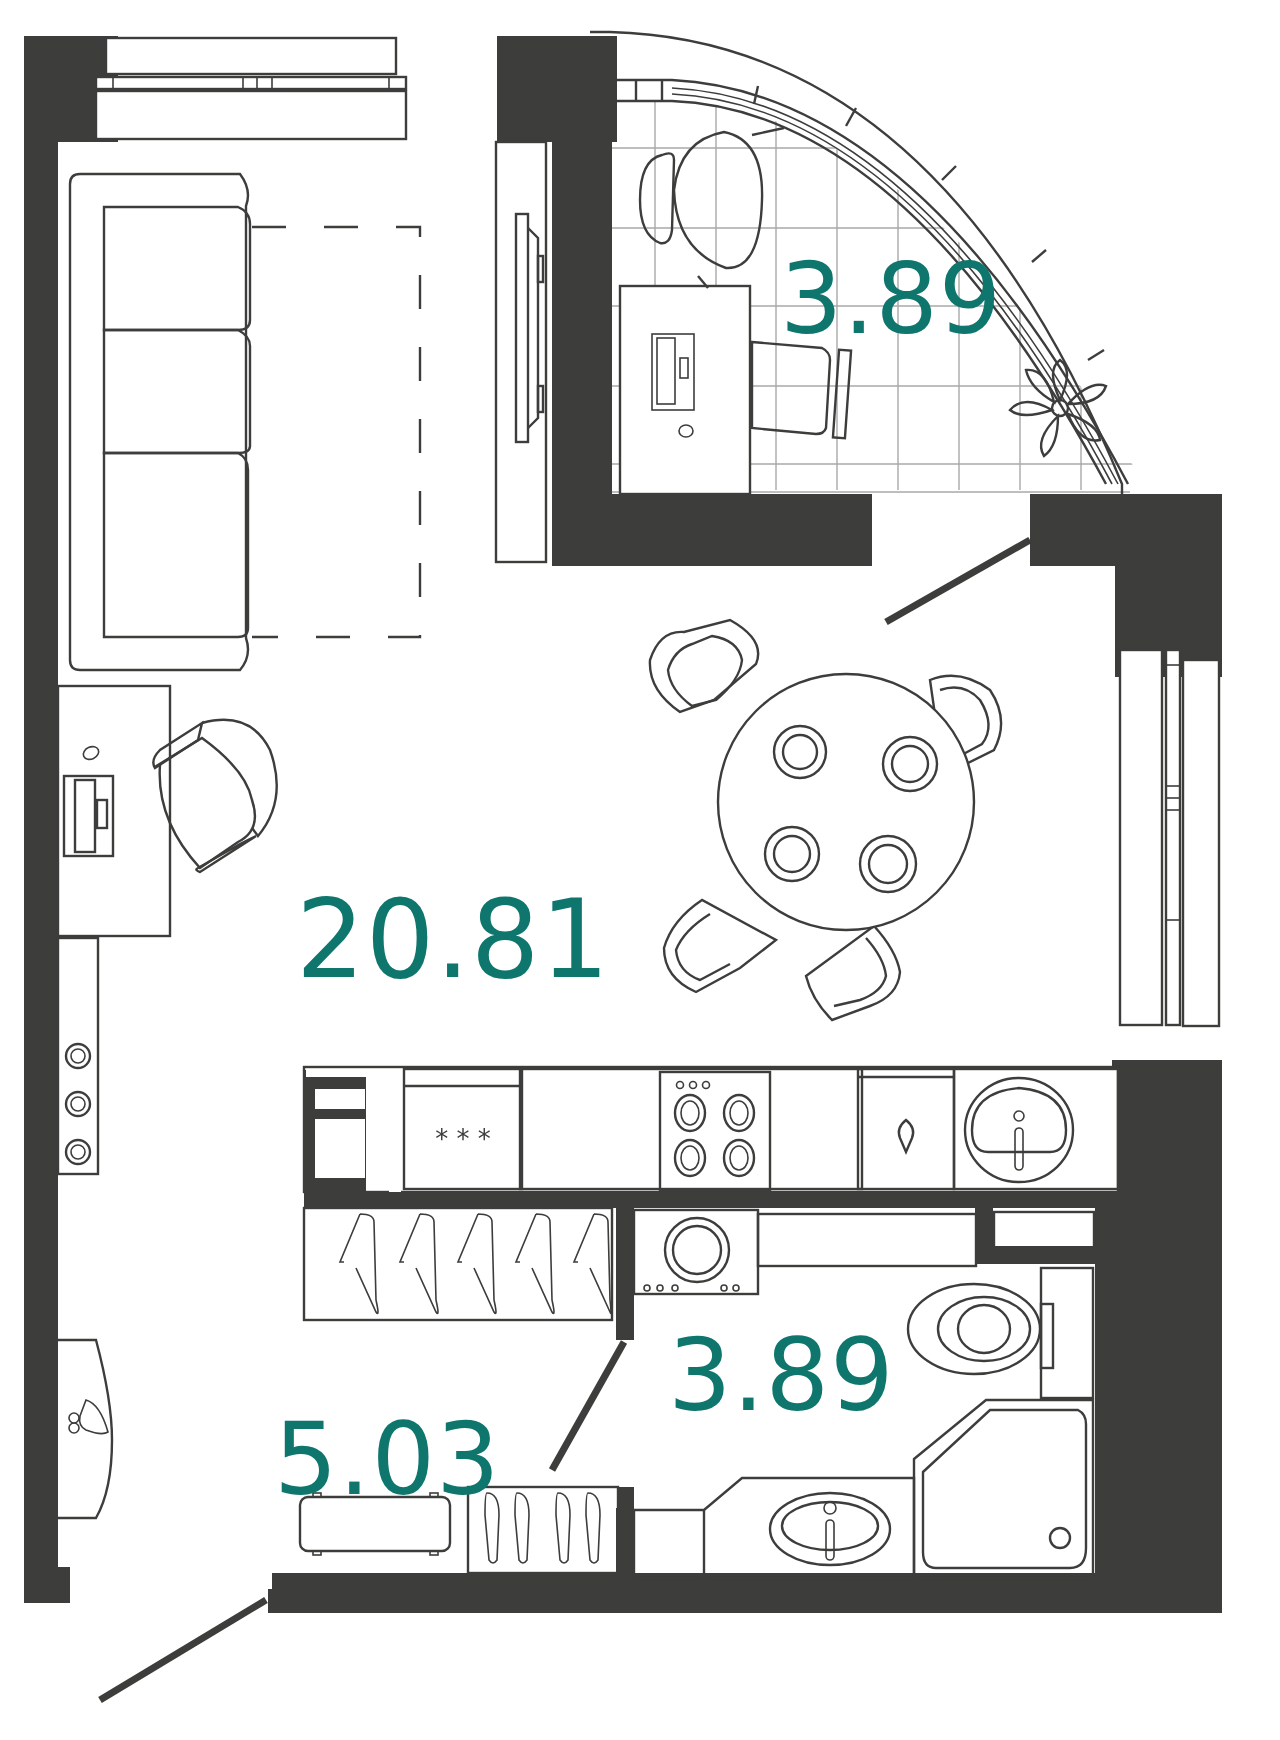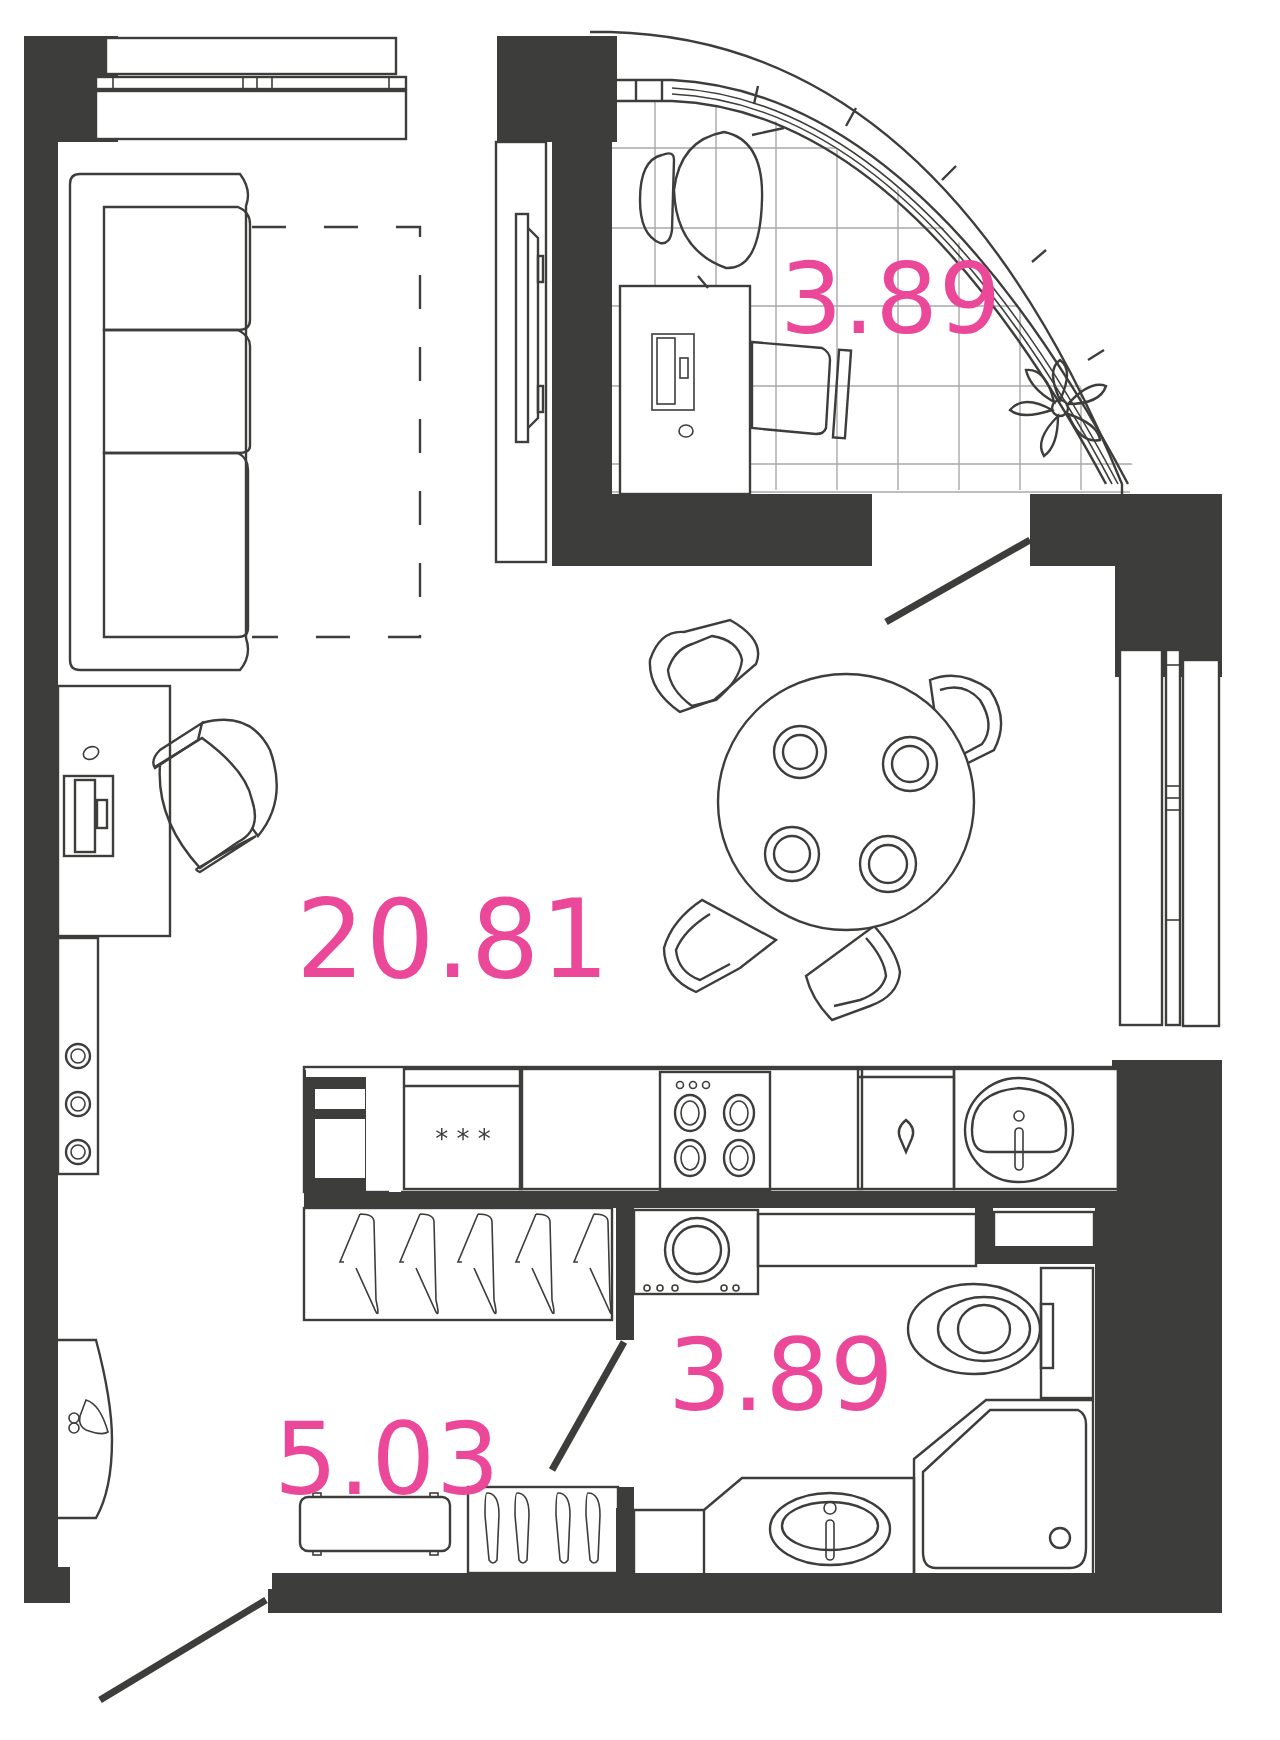--- a/index.html
+++ b/index.html
@@ -8,21 +8,21 @@
   .wall { fill: #3d3d3b; }
   .ln { fill: none; stroke: #3d3d3b; stroke-width: 2.4; }
   .lnt { fill: none; stroke: #3d3d3b; stroke-width: 1.6; }
   .fw { fill: #ffffff; stroke: #3d3d3b; stroke-width: 2.4; }
   .grid { stroke: #a8a8a8; stroke-width: 1.4; }
   .dash { fill: none; stroke: #3d3d3b; stroke-width: 2.4; stroke-dasharray: 34 38; }
   .area-label {
     position: absolute;
     font-family: "DejaVu Sans", sans-serif;
     font-weight: normal;
-    color: #ec4899;
+    color: #0f766e;
     line-height: 1;
     letter-spacing: 1px;
     white-space: nowrap;
   }
   #lbl-living { left: 296px; top: 886px; font-size: 108px; text-align: right; }
   #lbl-balcony { left: 780px; top: 250px; font-size: 98px; }
   #lbl-hall { left: 274px; top: 1410px; font-size: 100px; }
   #lbl-bath { left: 668px; top: 1326px; font-size: 100px; }
 </style>
 </head>

